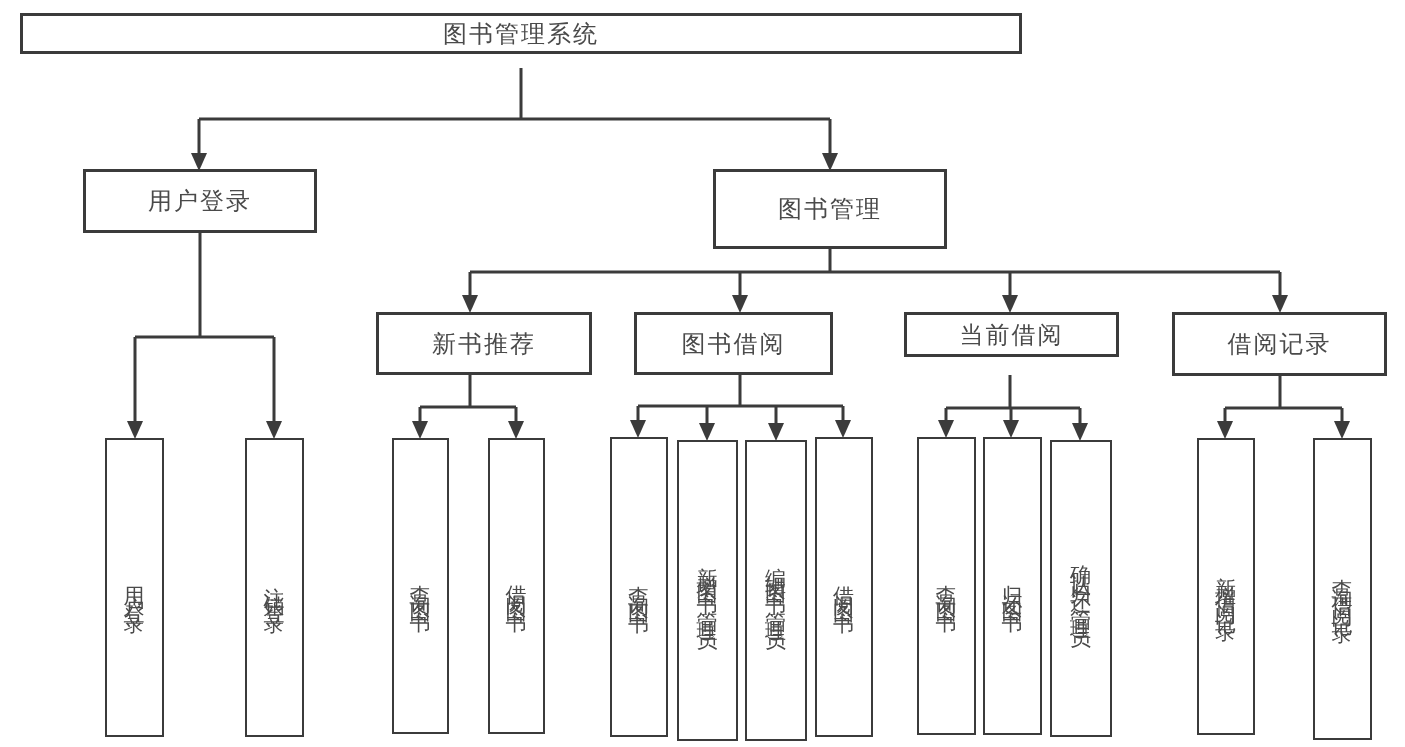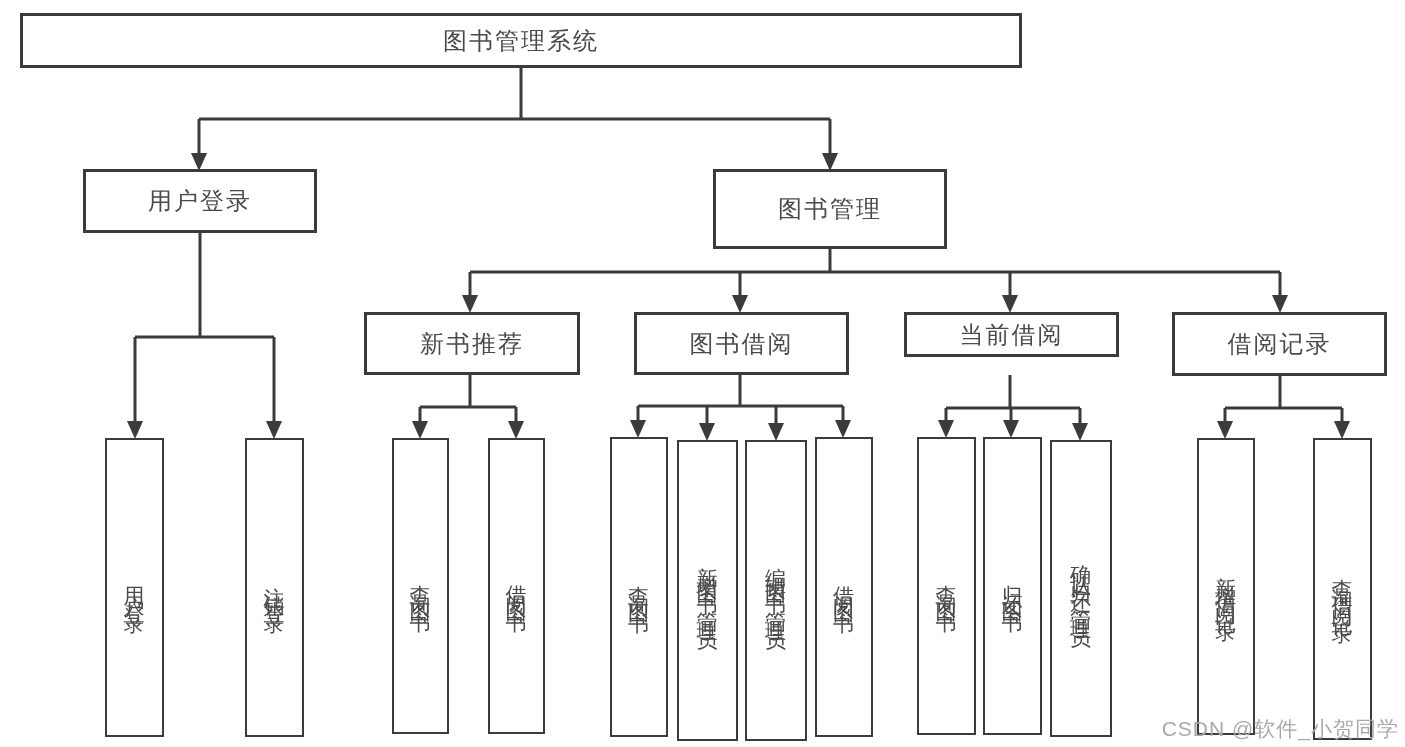--- a/index.html
+++ b/index.html
@@ -93,35 +93,35 @@
       <polygon points="776,441 768,423 784,423"></polygon>
       <polygon points="843,438 835,420 851,420"></polygon>
       <polygon points="946,438 938,420 954,420"></polygon>
       <polygon points="1011,438 1003,420 1019,420"></polygon>
       <polygon points="1080,441 1072,423 1088,423"></polygon>
       <polygon points="1225,439 1217,421 1233,421"></polygon>
       <polygon points="1342,439 1334,421 1350,421"></polygon>
     </g>
   </svg>
 
-  <div class="hbox" style="left:20px; top:13px; width:1002px; height:55px;text-align:center;">
+  <div class="hbox" style="left:20px; top:13px; width:1002px; height:41px;text-align:center;">
     <span>图书管理系统</span>
   </div>
 
   <div class="hbox" style="left:83px; top:169px; width:234px; height:64px;">
     <span>用户登录</span>
   </div>
   <div class="hbox" style="left:713px; top:169px; width:234px; height:80px;">
     <span>图书管理</span>
   </div>
 
-  <div class="hbox" style="left:364px; top:312px; width:216px; height:63px;">
+  <div class="hbox" style="left:376px; top:312px; width:216px; height:63px;">
     <span>新书推荐</span>
   </div>
-  <div class="hbox" style="left:634px; top:312px; width:215px; height:63px;">
+  <div class="hbox" style="left:634px; top:312px; width:199px; height:63px;">
     <span>图书借阅</span>
   </div>
   <div class="hbox" style="left:904px; top:312px; width:215px; height:45px;">
     <span>当前借阅</span>
   </div>
   <div class="hbox" style="left:1172px; top:312px; width:215px; height:64px;">
     <span>借阅记录</span>
   </div>
 
   <div class="vbox" style="left:105px; top:438px; width:59px; height:299px;">
@@ -161,15 +161,14 @@
     <span>确认归还（管理员）</span>
   </div>
 
   <div class="vbox" style="left:1197px; top:438px; width:58px; height:297px;">
     <span>新增借阅记录</span>
   </div>
   <div class="vbox" style="left:1313px; top:438px; width:59px; height:302px;">
     <span>查询借阅记录</span>
   </div>
 
-  <div id="watermark">CSDN @软件_小贺同学</div>
 
 </div>
 
 </body></html>

